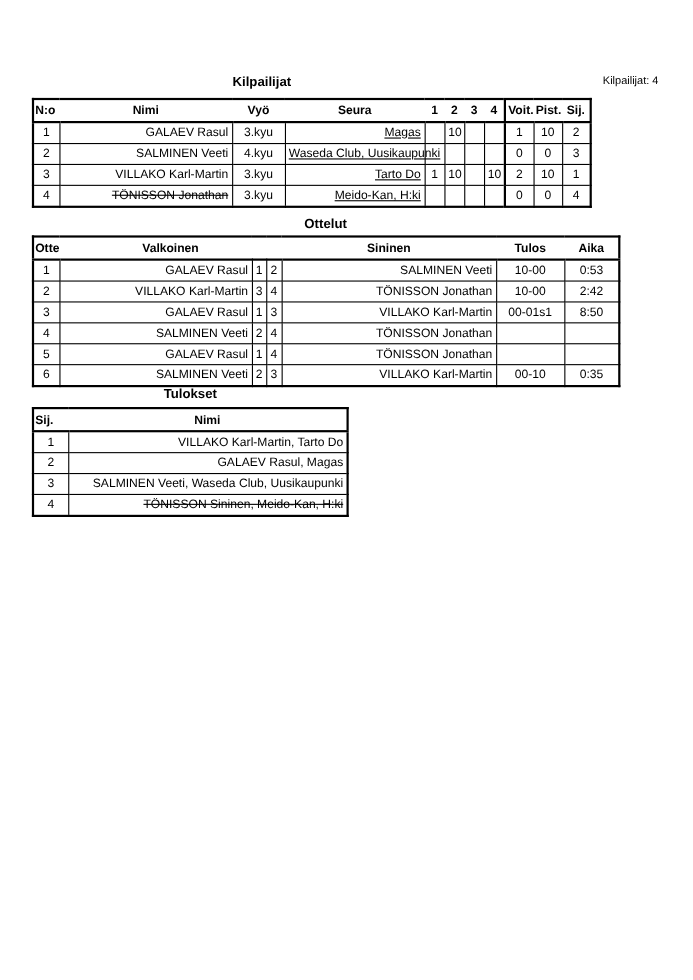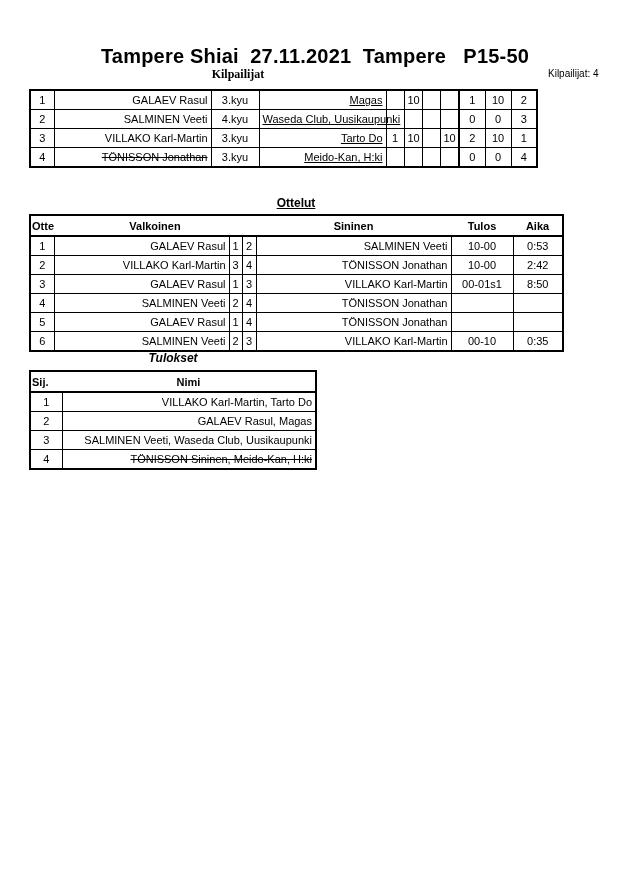--- a/index.html
+++ b/index.html
@@ -13,23 +13,23 @@
 
   .doc-title {
     position: absolute; top: 45px; left: 0; width: 630px;
     text-align: center; font-size: 20px; font-weight: bold;
     white-space: pre; letter-spacing: 0.2px;
   }
   .section-label {
     position: absolute; text-align: center;
     font-size: 12px; font-weight: bold; white-space: nowrap;
   }
-  .lbl-kilpailijat { top: 67px; left: 162px; width: 152px; font-family: Liberation Serif, serif; }
-  .lbl-ottelut    { top: 196px; left: 30px; width: 532px; text-decoration: underline; }
-  .lbl-tulokset   { top: 351px; left: 30px; width: 286px; font-style: italic; }
+  .lbl-kilpailijat { top: 67px; left: 162px; width: 152px; }
+  .lbl-ottelut    { top: 196px; left: 30px; width: 532px; }
+  .lbl-tulokset   { top: 351px; left: 30px; width: 286px; }
   .count-label {
     position: absolute; top: 68px; left: 548px;
     font-size: 10px; white-space: nowrap;
   }
 
   table {
     position: absolute;
     border-collapse: collapse; table-layout: fixed;
     font-size: 11px; background: #fff;
     border: 2px solid #000;
@@ -53,39 +53,51 @@
   .ac { text-align: center; }
   .thick-l { border-left: 2px solid #000 !important; }
   .spill { overflow: visible; text-decoration: underline; }
   .struck { text-decoration: line-through; }
 </style>
 </head>
 <body>
 
 <div class="page">
 
-  <div class="doc-title">Tampere Shiai  27.11.2021  Tampere   P15-50</div>
   <div class="section-label lbl-kilpailijat">Kilpailijat</div>
   <div class="count-label">Kilpailijat: 4</div>
 
   <table id="t-kilpailijat">
     <colgroup>
       <col style="width:24px">
         <col style="width:157px">
         <col style="width:48px">
         <col style="width:127px">
       <col style="width:18px">
         <col style="width:18px">
         <col style="width:18px">
         <col style="width:19px">
       <col style="width:26px">
         <col style="width:26px">
         <col style="width:26px">
     </colgroup>
     <tbody>
+        <tr>
+      <th class="flush">N:o</th>
+      <th>Nimi</th>
+      <th>Vyö</th>
+      <th>Seura</th>
+      <th>1</th>
+      <th>2</th>
+      <th>3</th>
+      <th>4</th>
+      <th class="thick-l">Voit.</th>
+      <th>Pist.</th>
+      <th>Sij.</th>
+    </tr>
     <tr>
       <td class="ac">1</td>
       <td class="al">GALAEV Rasul</td>
       <td class="ac">3.kyu</td>
       <td class="al spill">Magas</td>
       <td class="ac"></td>
       <td class="ac">10</td>
       <td class="ac"></td>
       <td class="ac"></td>
       <td class="ac thick-l">1</td>

